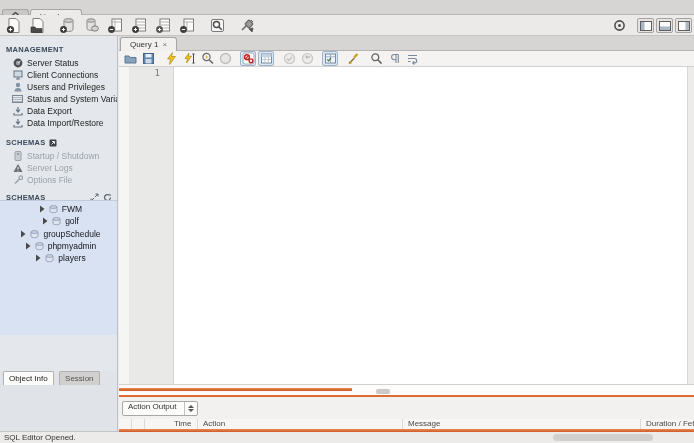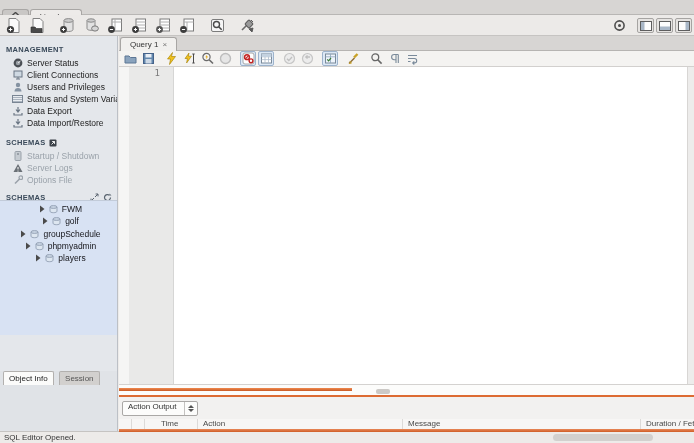--- a/index.html
+++ b/index.html
@@ -577,21 +577,21 @@
     <div id="ao-combo">
       <span class="lbl">Action Output</span>
       <span id="ao-spin">
         <span class="tri-up"></span>
           <span class="tri-dn"></span>
       </span>
     </div>
     <div id="ao-header">
       <div class="hc" style="width:12px"></div>
       <div class="hc" style="width:13px"></div>
-      <div class="hc" style="width:53px;padding-left:16px">Time</div>
+      <div class="hc" style="width:53px;padding-left:29px">Time</div>
       <div class="hc" style="width:205px;padding-left:5px">Action</div>
       <div class="hc" style="width:238px;padding-left:5px">Message</div>
       <div class="hc" style="width:120px;padding-left:5px">Duration / Fetch</div>
     </div>
     <div id="ao-rule"></div>
   </div>
 
 </div>
 
 </body></html>

